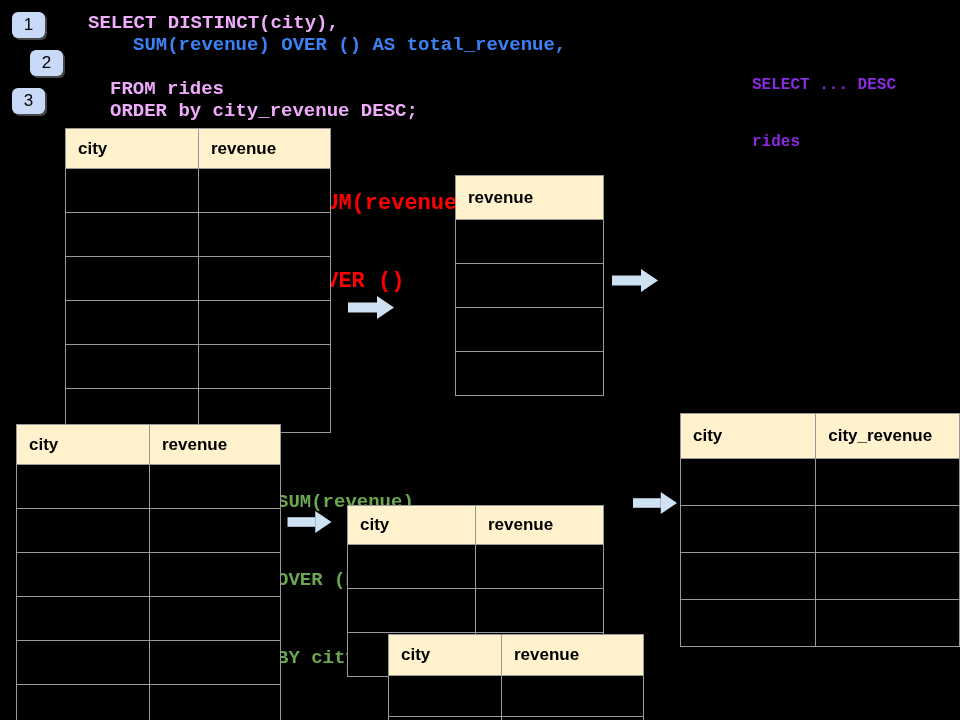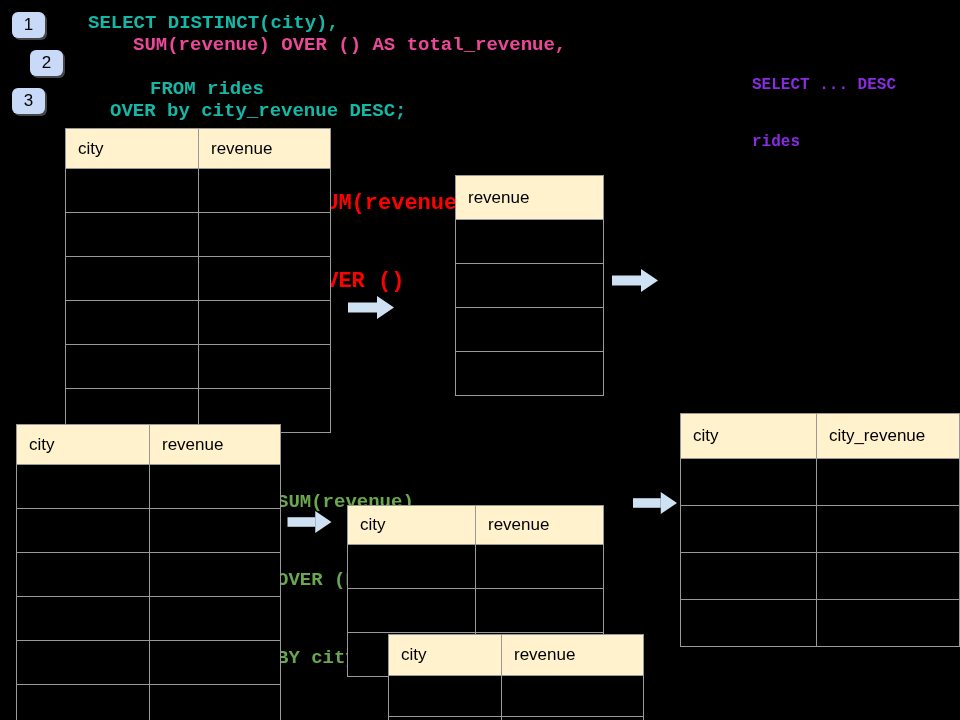--- a/index.html
+++ b/index.html
@@ -2,22 +2,22 @@
 <html><head>
 <meta charset="utf-8">
 <style>
   html,body{margin:0;padding:0;background:#000;}
   .canvas{position:relative;width:960px;height:720px;background:#000000;overflow:hidden;
           font-family:"Liberation Sans",sans-serif;}
 
   
   .code-line{position:absolute;font-family:"Liberation Mono","DejaVu Sans Mono",monospace;
              font-weight:bold;white-space:pre;font-size:19px;line-height:22px;}
-  .purple{color:#14b8a6;}
-  .red{color:#ec4899;}
+  .purple{color:#f0abfc;}
+  .red{color:#3b82f6;}
   .green{color:#6AA84F;}
 
   .side-note{position:absolute;left:752px;top:38px;font-family:"Liberation Mono","DejaVu Sans Mono",monospace;
              font-weight:bold;font-size:16px;line-height:19px;color:#8A2BE2;white-space:pre;}
 
   .lbl{position:absolute;font-family:"Liberation Mono","DejaVu Sans Mono",monospace;
        font-weight:bold;white-space:pre;}
   .lbl-total{left:312px;top:139px;font-size:22px;line-height:26px;color:#FF0000;}
   .lbl-partition{left:277px;top:437px;font-size:19px;line-height:26px;color:#6AA84F;}
 
@@ -25,21 +25,21 @@
   .badge{position:absolute;width:33px;height:26px;background:#C9DAF8;border-radius:6px;
          display:flex;align-items:center;justify-content:center;color:#000;font-size:17px;
          box-shadow:2px 2px 0 rgba(128,128,128,0.55);}
   .badge1{left:12px;top:12px;}
   .badge2{left:30px;top:50px;}
   .badge3{left:12px;top:88px;}
 
   
   table.tbl{position:absolute;border-collapse:collapse;background:#000;table-layout:fixed;}
   .tbl th,.tbl td{border:1.5px solid #999999;}
-  .tbl th{background:#FFF2CC;color:#000;font-weight:normal;font-size:17px;text-align:left;
+  .tbl th{background:#FFF2CC;color:#000;font-weight:bold;font-size:17px;text-align:left;
           padding:0 0 0 12px;}
   .tbl td{background:#000;}
 
   .t-source1{left:65px;top:128px;}
   .t-source1 th{height:39px;}  .t-source1 td{height:41px;}
   .t-source1 .c1{width:120px;} .t-source1 .c2{width:119px;}
 
   .t-total{left:455px;top:175px;}
   .t-total th{height:43px;width:135px;} .t-total td{height:41px;}
 
@@ -77,22 +77,22 @@
     </div>
   <div class="badge badge2">
       <span>2</span>
     </div>
   <div class="badge badge3">
       <span>3</span>
     </div>
 
   <div class="code-line purple" style="left:88px;top:12px;">SELECT DISTINCT(city),</div>
   <div class="code-line red" style="left:133px;top:34px;">SUM(revenue) OVER () AS total_revenue,</div>
-  <div class="code-line purple" style="left:110px;top:78px;margin-left:40px;">FROM rides</div>
-  <div class="code-line purple" style="left:110px;top:100px;">OVER by city_revenue DESC;</div>
+  <div class="code-line purple" style="left:110px;top:78px;">FROM rides</div>
+  <div class="code-line purple" style="left:110px;top:100px;">ORDER by city_revenue DESC;</div>
 
   <div class="side-note">
     <div>SELECT ... DESC</div>
     <div>rides</div>
   </div>
 
   <div class="lbl lbl-total">
     <div>SUM(revenue)</div>
     <div>OVER ()</div>
   </div>

